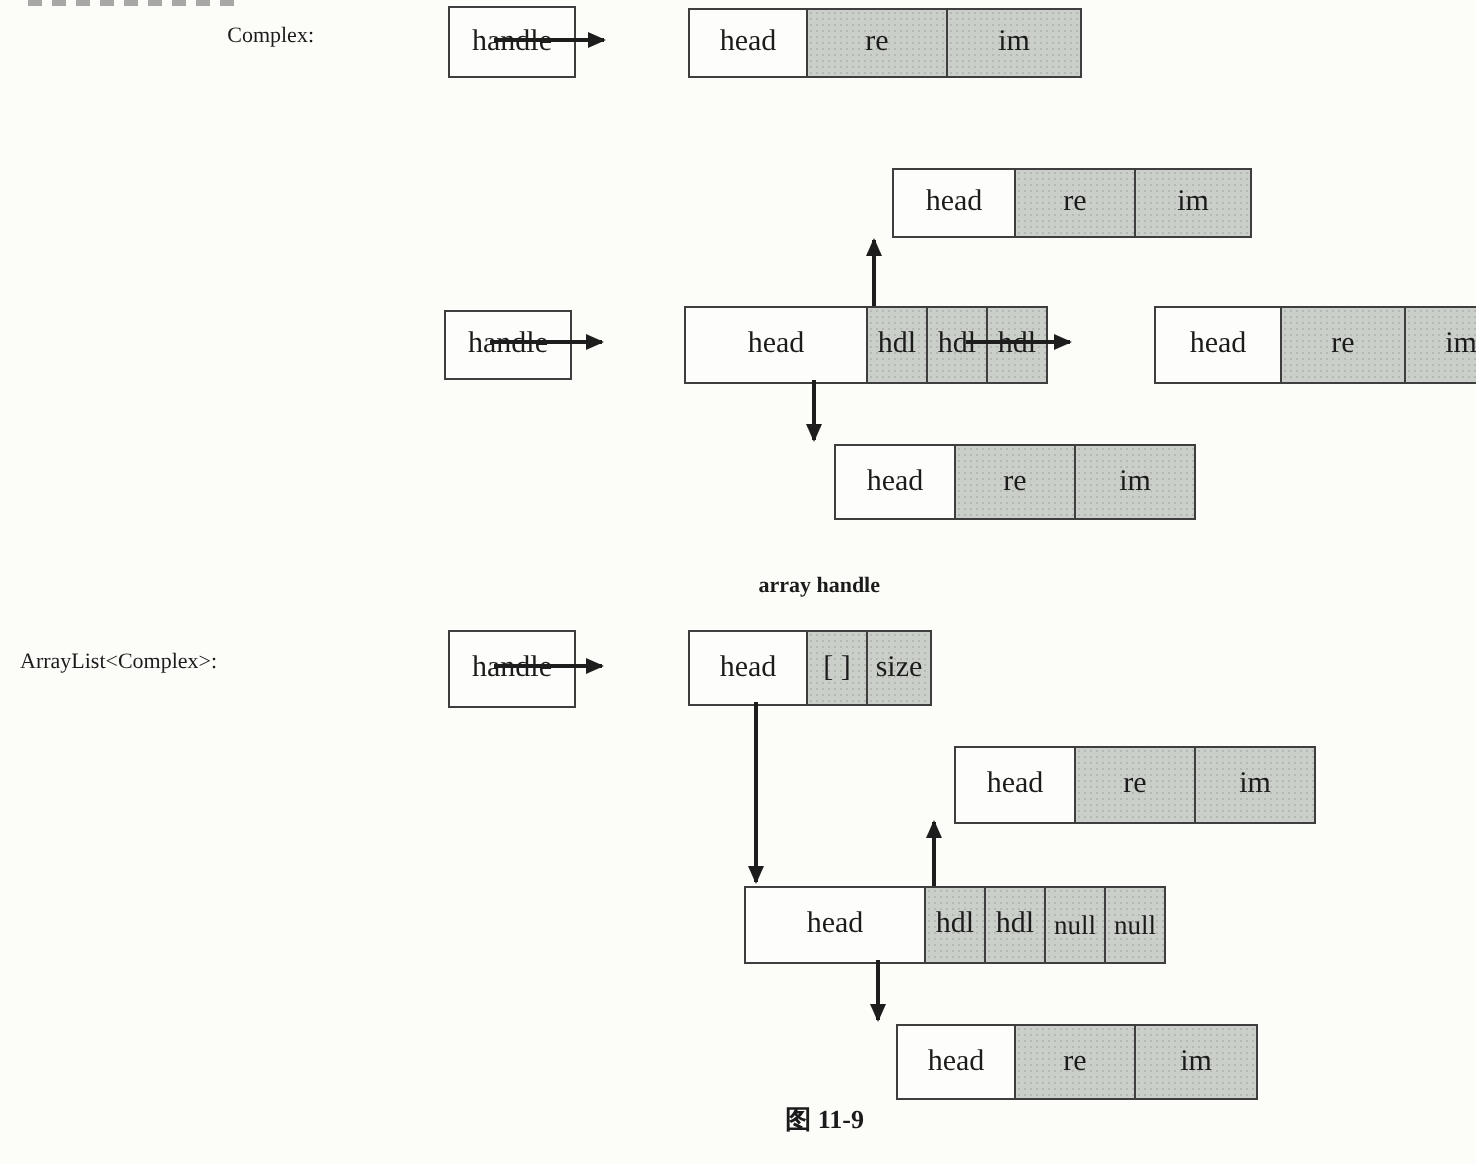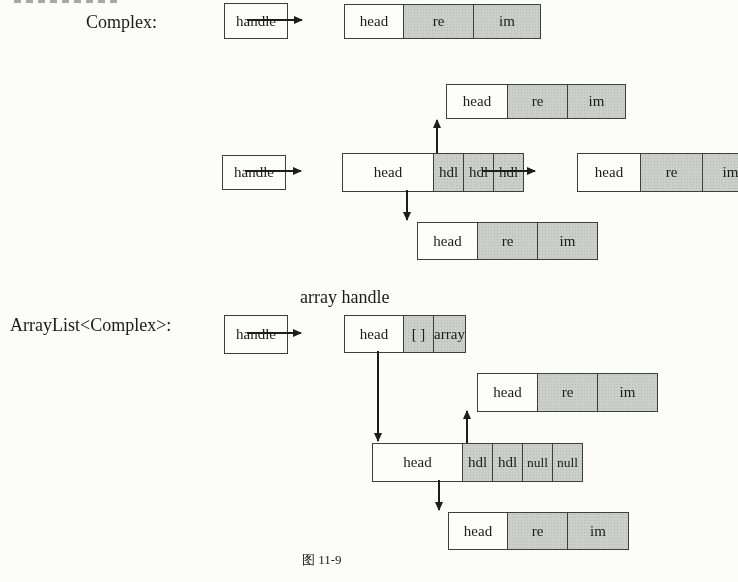--- a/index.html
+++ b/index.html
@@ -4,23 +4,23 @@
 <style>
   html,body{margin:0;padding:0;}
   .page{
     position:relative;
     width:738px;height:582px;
     background:#fcfcf9;
     font-family:"Liberation Serif","DejaVu Serif",serif;
     color:#1b1b1b;
     overflow:hidden;
   }
-  .lbl{position:absolute;font-size:18px;white-space:nowrap;}
+  .lbl{position:absolute;font-size:11px;white-space:nowrap;}
   .lbl.right{text-align:right;}
-  .lbl.center{text-align:left;}
+  .lbl.center{text-align:right;font-weight:bold;}
   .box{
     position:absolute;display:flex;
     border:1px solid #3e3e3e;background:#fdfdfb;margin-left:39px;
   }
   .cell{
     display:flex;align-items:center;justify-content:center;
     font-size:15px;height:100%;
     border-left:1px solid #3e3e3e;box-sizing:border-box;
   }
   .cell:first-child{border-left:none;}
@@ -109,32 +109,32 @@
   <div class="ah arrow-v down" style="left:406px;top:190px;height:30px"></div>
 
   <div class="box" style="left:378px;top:222px;height:36px">
     <span class="cell" style="width:59px">head</span>
     <span class="cell shaded" style="width:60px">re</span>
     <span class="cell shaded" style="width:60px">im</span>
   </div>
 
   <div class="lbl center" style="left:300px;top:287px;width:140px">array handle</div>
 
-  <div class="lbl" style="left:10px;top:315px">ArrayList&lt;Complex&gt;:</div>
+  <div class="lbl" style="left:10px;top:325px">ArrayList&lt;Complex&gt;:</div>
 
   <div class="box" style="left:185px;top:315px;width:62px;height:37px">
     <span class="cell" style="width:100%">handle</span>
   </div>
 
   <div class="ah arrow-h" style="left:247px;top:332px;width:54px"></div>
 
   <div class="box" style="left:305px;top:315px;height:36px">
     <span class="cell" style="width:58px">head</span>
     <span class="cell shaded" style="width:30px">[ ]</span>
-    <span class="cell shaded" style="width:32px">array</span>
+    <span class="cell shaded" style="width:32px">size</span>
   </div>
 
   <div class="ah arrow-v down" style="left:377px;top:351px;height:90px"></div>
 
   <div class="box" style="left:438px;top:373px;height:37px">
     <span class="cell" style="width:59px">head</span>
     <span class="cell shaded" style="width:60px">re</span>
     <span class="cell shaded" style="width:60px">im</span>
   </div>
 

